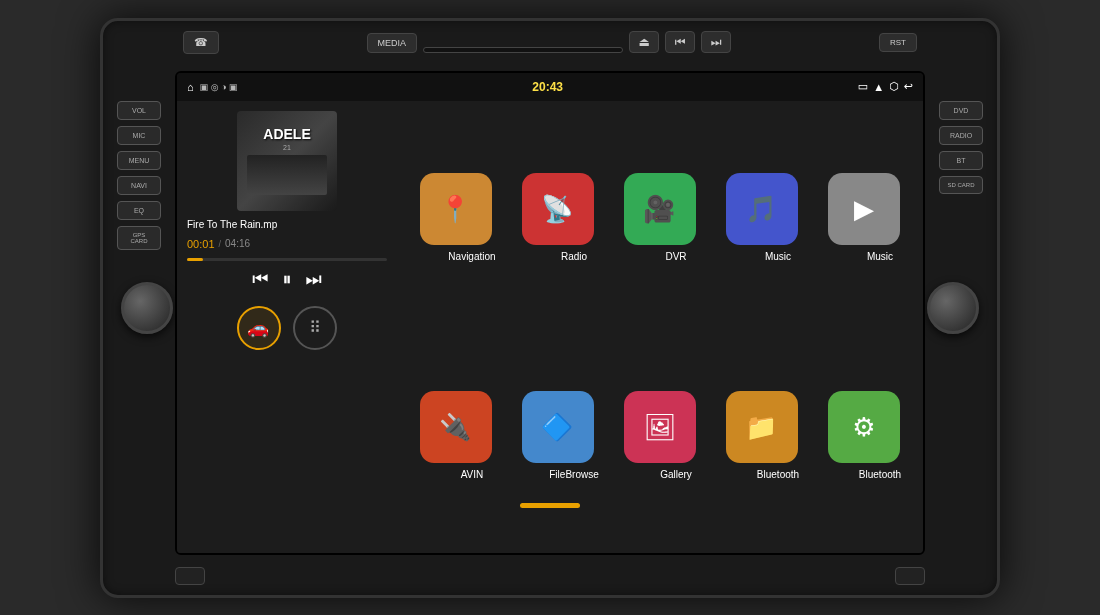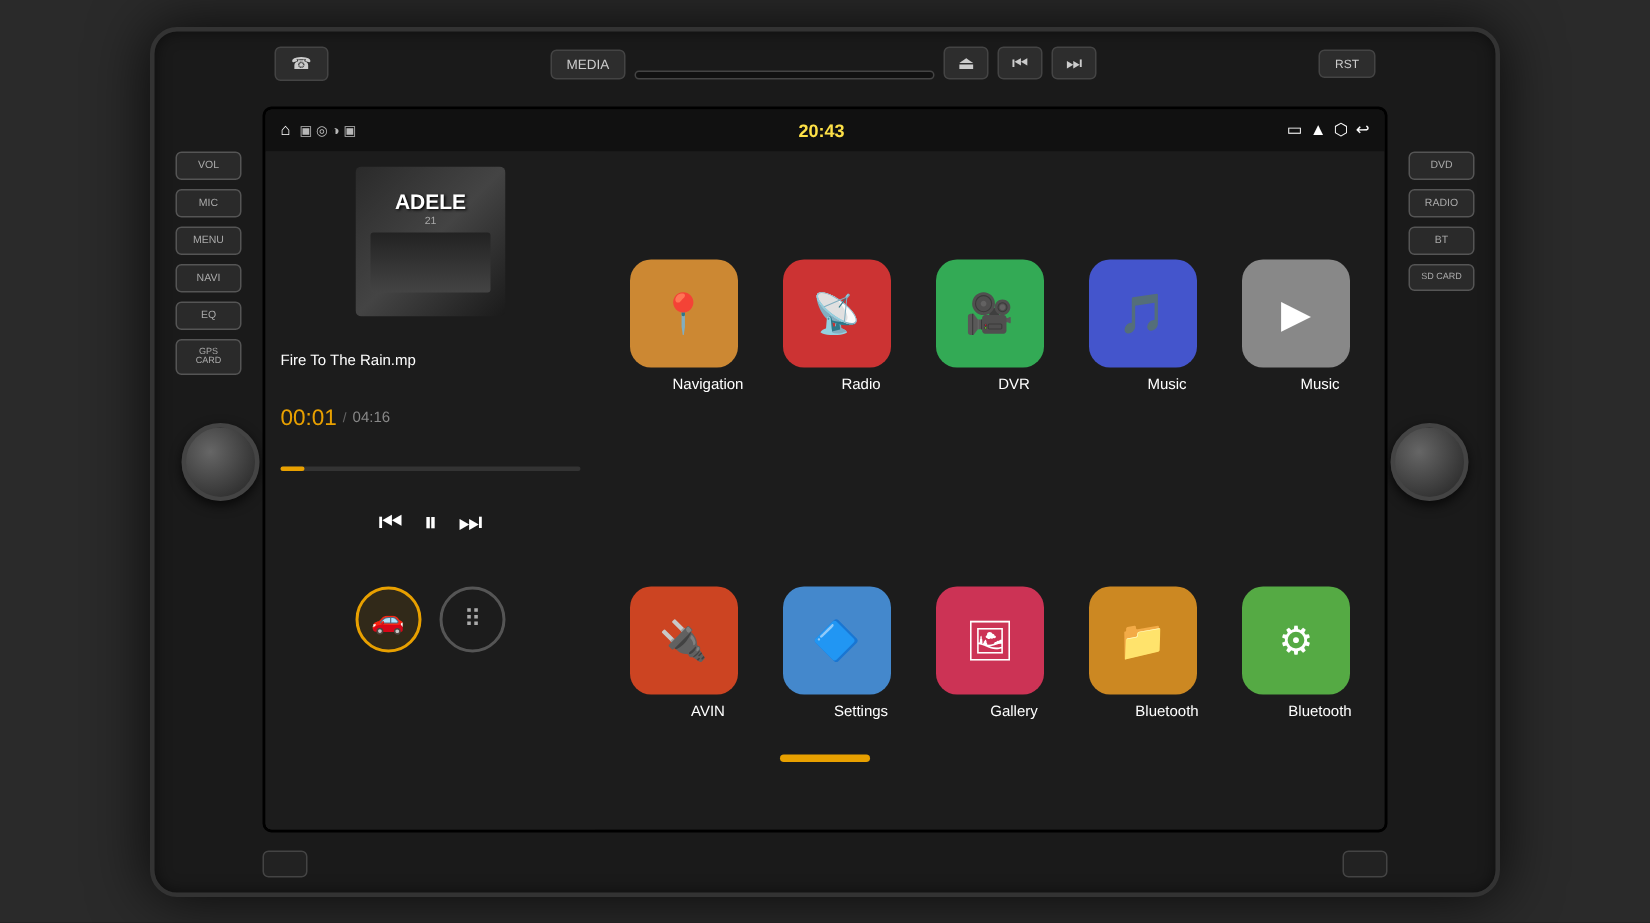--- a/index.html
+++ b/index.html
@@ -168,21 +168,21 @@
       background: #1c1c1c;
     }
 
     
     .left-panel {
       width: 220px;
       background: #1c1c1c;
       padding: 10px;
       display: flex;
       flex-direction: column;
-      gap: 24px;
+      gap: 8px;
     }
     .album-art {
       width: 100px;
       height: 100px;
       background: #333;
       border-radius: 4px;
       overflow: hidden;
       margin: 0 auto;
       position: relative;
     }
@@ -206,21 +206,21 @@
       font-size: 6px;
       text-align: center;
     }
     .song-title {
       color: #fff;
       font-size: 10px;
       text-align: left;
     }
     .song-time {
       color: #e8a000;
-      font-size: 15px;
+      font-size: 11px;
     }
     .progress-bar-container {
       background: #333;
       height: 3px;
       border-radius: 2px;
       width: 100%;
     }
     .progress-bar-fill {
       background: #e8a000;
       height: 3px;
@@ -463,21 +463,21 @@
         <div class="app-item">
           <div class="app-icon avin-color">
             <span style="color:white; font-size:26px;">🔌</span>
           </div>
           <span class="app-label">AVIN</span>
         </div>
         <div class="app-item">
           <div class="app-icon bt-color">
             <span style="color:white; font-size:26px;">🔷</span>
           </div>
-          <span class="app-label">Settings</span>
+          <span class="app-label">FileBrowse</span>
         </div>
         <div class="app-item">
           <div class="app-icon gallery-color">
             <span style="color:white; font-size:26px;">🖼</span>
           </div>
           <span class="app-label">Gallery</span>
         </div>
         <div class="app-item">
           <div class="app-icon filebrowse-color">
             <span style="color:white; font-size:26px;">📁</span>

